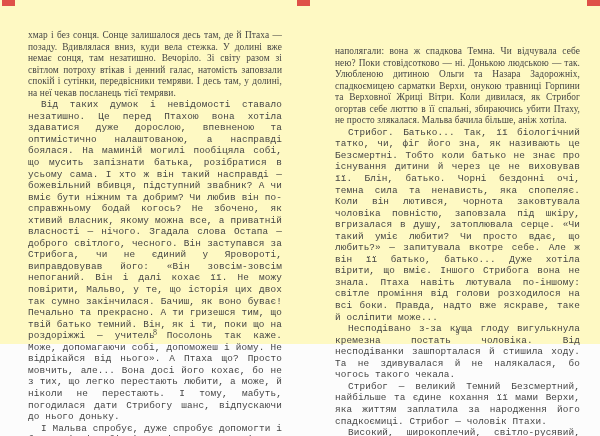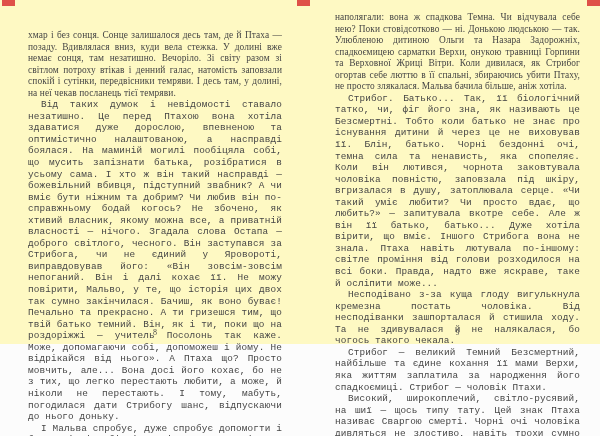--- a/index.html
+++ b/index.html
@@ -20,21 +20,21 @@
     height: 436px;
   }
   .page {
     box-sizing: border-box;
     width: 300px;
     height: 344px;
     background: #fef9c3;
     position: relative;
   }
   .page-left  { padding: 30px 18px 0 28px; }
-  .page-right { padding: 12px 20px 0 35px; }
+  .page-right { padding: 46px 20px 0 35px; }
   .page-body p {
     margin: 0;
     font-size: 9.4px;
     line-height: 11.55px;
     text-align: justify;
     color: #454545;
     letter-spacing: 0.1px;
   }
   .page-body p.indent { text-indent: 13px; font-family: Liberation Mono, monospace; }
   .folio {

